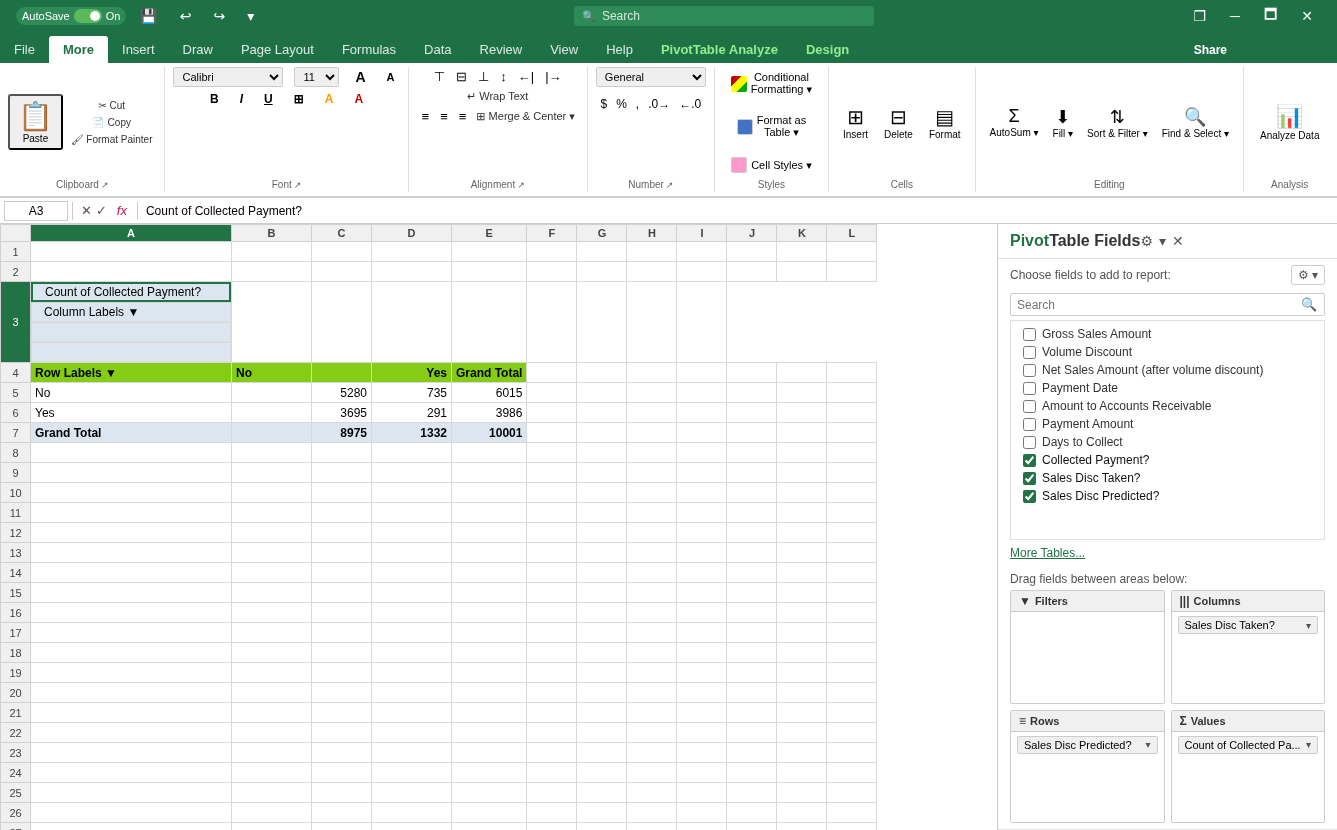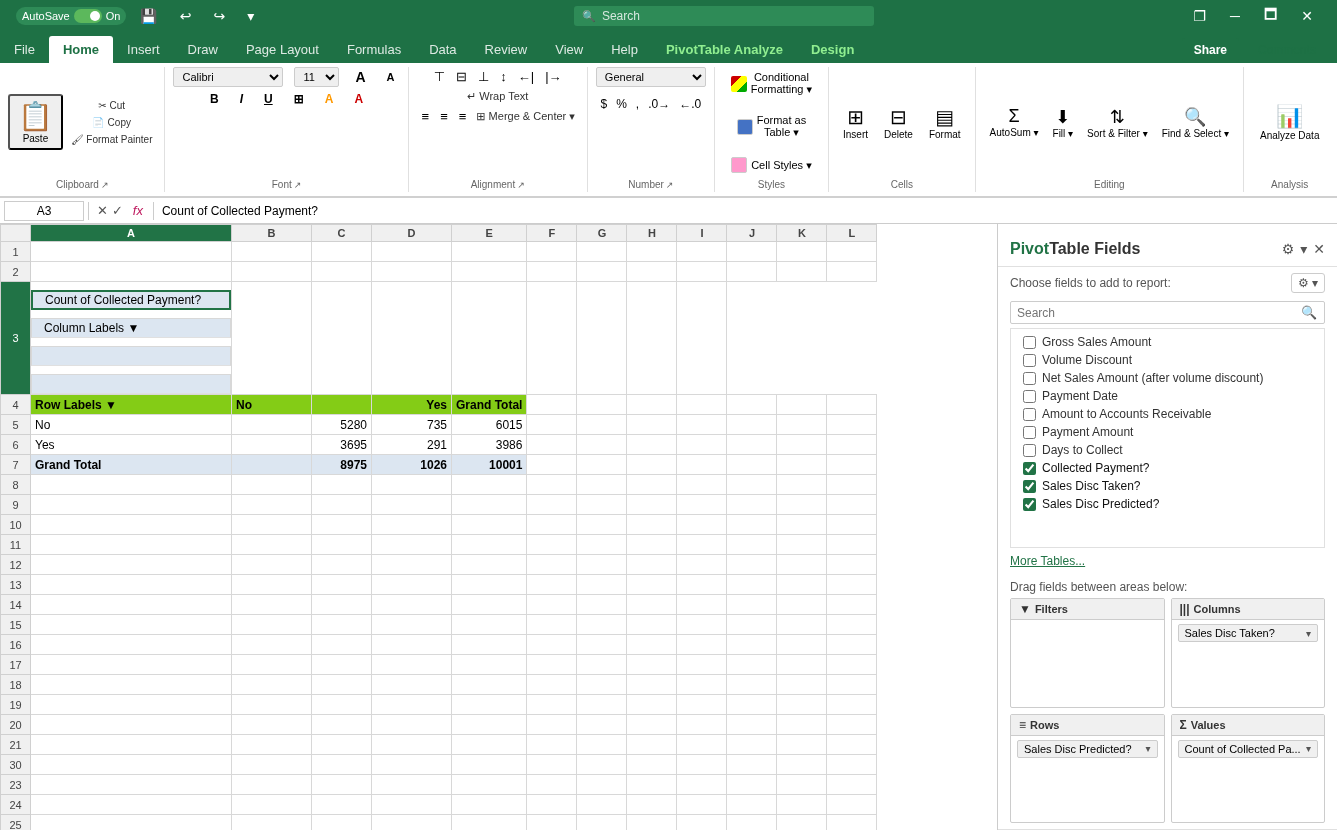--- a/index.html
+++ b/index.html
@@ -123,21 +123,21 @@
     
     .analysis-btn { border: none; background: none; cursor: pointer; display: flex; flex-direction: column; align-items: center; font-size: 10px; padding: 4px 8px; border-radius: 3px; }
     .share-btn { background: #1e7145; color: white; border: none; border-radius: 3px; padding: 5px 12px; cursor: pointer; font-size: 12px; font-weight: 600; }
     .comments-btn { background: none; border: 1px solid #1e7145; color: #1e7145; border-radius: 3px; padding: 5px 10px; cursor: pointer; font-size: 12px; }
 
     
     .formula-bar {
       display: flex; align-items: center; background: white; border-bottom: 1px solid #ccc;
       height: 26px; padding: 0 4px;
     }
-    .name-box { width: 80px; border: 1px solid #ccc; padding: 2px 4px; font-size: 12px; text-align: center; }
+    .name-box { width: 64px; border: 1px solid #ccc; padding: 2px 4px; font-size: 12px; text-align: center; }
     .formula-divider { width: 1px; background: #ccc; height: 18px; margin: 0 4px; }
     .formula-icons { display: flex; gap: 4px; padding: 0 4px; color: #555; }
     .formula-icon { cursor: pointer; font-size: 13px; }
     .formula-input { flex: 1; border: none; outline: none; font-size: 12px; padding: 2px 4px; }
     .fx-label { color: #be185d; font-style: italic; font-size: 13px; padding: 0 6px; }
 
     
     .spreadsheet-container { display: flex; height: calc(830px - 32px - 82px - 26px - 24px - 24px); }
     .sheet-main { flex: 1; overflow: hidden; position: relative; background: white; }
 
@@ -167,24 +167,22 @@
       width: 340px;
       background: white;
       border-left: 1px solid #ccc;
       display: flex;
       flex-direction: column;
       font-size: 12px;
     }
     .pivot-header {
       display: flex;
       align-items: center;
-      justify-content: space-between;
       padding: 8px 12px;
       border-bottom: 1px solid #e0e0e0;
-      margin-top: 8px;
     }
     .pivot-title { font-size: 16px; color: #333; font-weight: 600; }
     .pivot-title span.green { color: #217346; }
     .pivot-header-icons { display: flex; gap: 6px; }
     .pivot-icon-btn { background: none; border: none; cursor: pointer; font-size: 14px; color: #555; }
     .pivot-choose-label { padding: 6px 12px 4px; color: #555; font-size: 12px; display: flex; justify-content: space-between; align-items: center; }
     .pivot-settings-btn { background: none; border: 1px solid #ccc; border-radius: 3px; padding: 2px 6px; cursor: pointer; font-size: 12px; color: #555; }
     .pivot-search-box {
       margin: 4px 12px;
       border: 1px solid #ccc;
@@ -264,21 +262,21 @@
     <button class="win-btn">❐</button>
     <button class="win-btn">─</button>
     <button class="win-btn">🗖</button>
     <button class="win-btn close">✕</button>
   </div>
 </div>
 
 <div class="ribbon">
   <div class="ribbon-tabs">
     <div class="ribbon-tab">File</div>
-    <div class="ribbon-tab active">Home</div>
+    <div class="ribbon-tab active">More</div>
     <div class="ribbon-tab">Insert</div>
     <div class="ribbon-tab">Draw</div>
     <div class="ribbon-tab">Page Layout</div>
     <div class="ribbon-tab">Formulas</div>
     <div class="ribbon-tab">Data</div>
     <div class="ribbon-tab">Review</div>
     <div class="ribbon-tab">View</div>
     <div class="ribbon-tab">Help</div>
     <div class="ribbon-tab green-text">PivotTable Analyze</div>
     <div class="ribbon-tab green-text">Design</div>
@@ -589,21 +587,21 @@
             <td class="cell"></td>
             <td class="cell"></td>
             <td class="cell"></td>
           </tr>
 
           <tr>
             <td class="row-num-cell">7</td>
             <td class="cell col-a total-row">Grand Total</td>
             <td class="cell col-b total-row"></td>
             <td class="cell col-c right-align total-row">8975</td>
-            <td class="cell col-d right-align total-row">1026</td>
+            <td class="cell col-d right-align total-row">1332</td>
             <td class="cell right-align total-row">10001</td>
             <td class="cell"></td>
             <td class="cell"></td>
             <td class="cell"></td>
             <td class="cell"></td>
             <td class="cell"></td>
             <td class="cell"></td>
             <td class="cell"></td>
           </tr>
 
@@ -811,21 +809,21 @@
               <td class="cell"></td>
               <td class="cell"></td>
               <td class="cell"></td>
               <td class="cell"></td>
               <td class="cell"></td>
               <td class="cell"></td>
               <td class="cell"></td>
               <td class="cell"></td>
             </tr>
           <tr>
-              <td class="row-num-cell">30</td>
+              <td class="row-num-cell">22</td>
               <td class="cell col-a"></td>
               <td class="cell col-b"></td>
               <td class="cell col-c"></td>
               <td class="cell col-d"></td>
               <td class="cell"></td>
               <td class="cell"></td>
               <td class="cell"></td>
               <td class="cell"></td>
               <td class="cell"></td>
               <td class="cell"></td>

